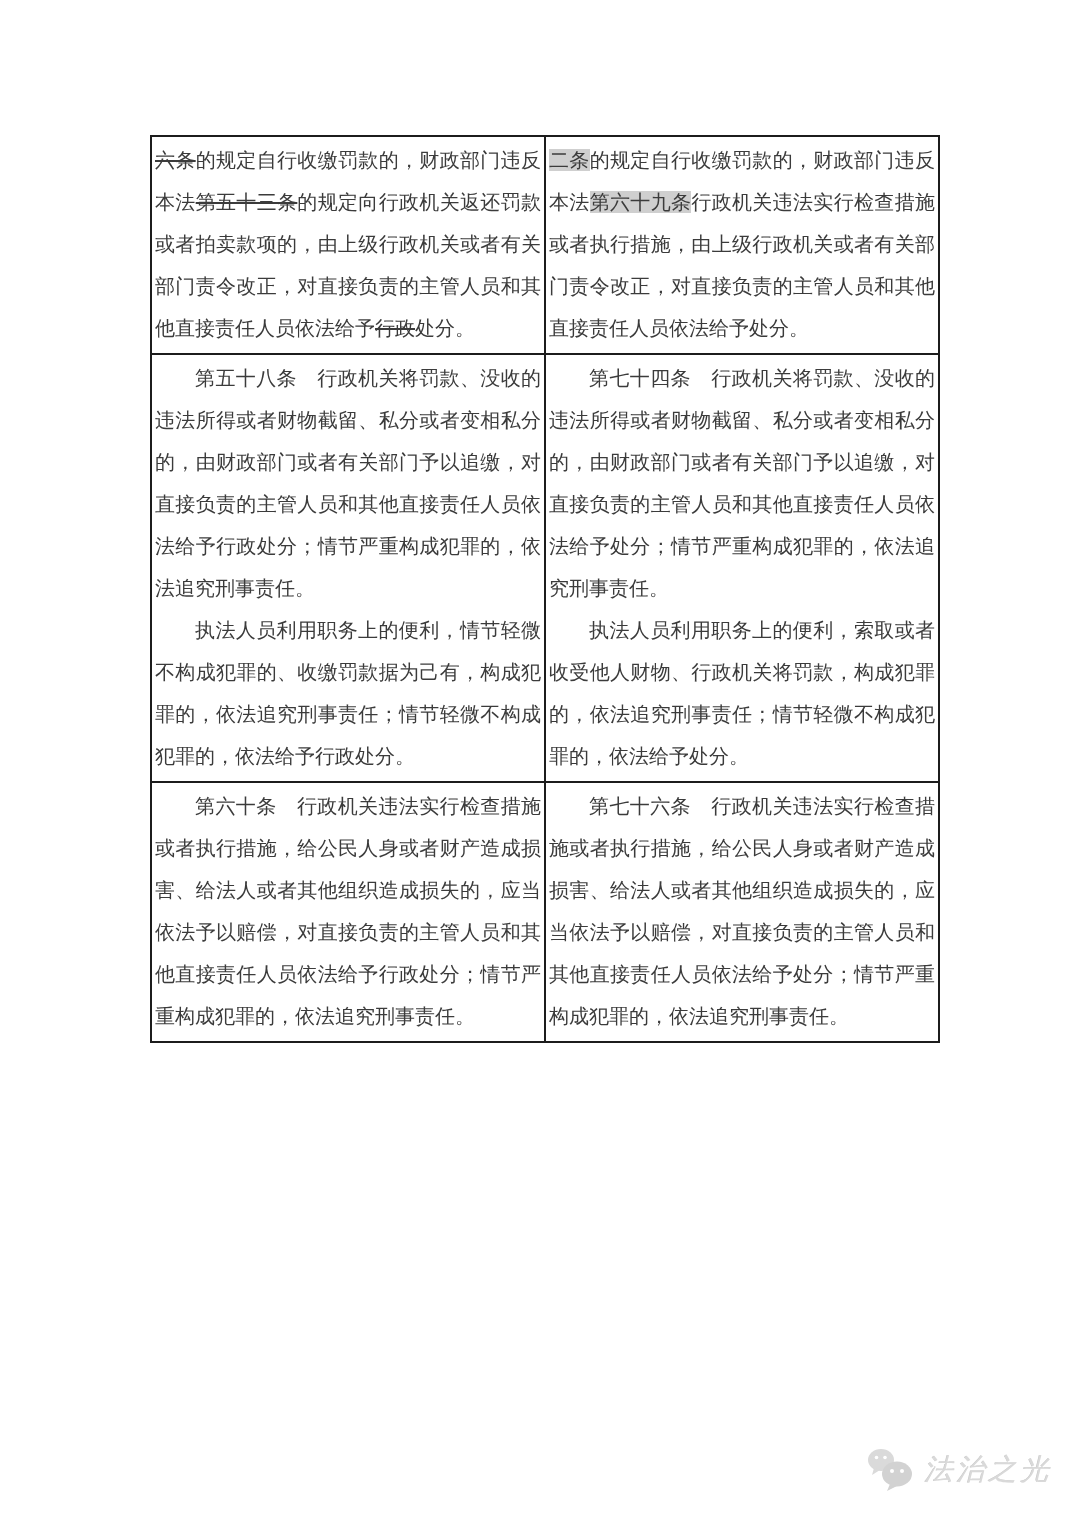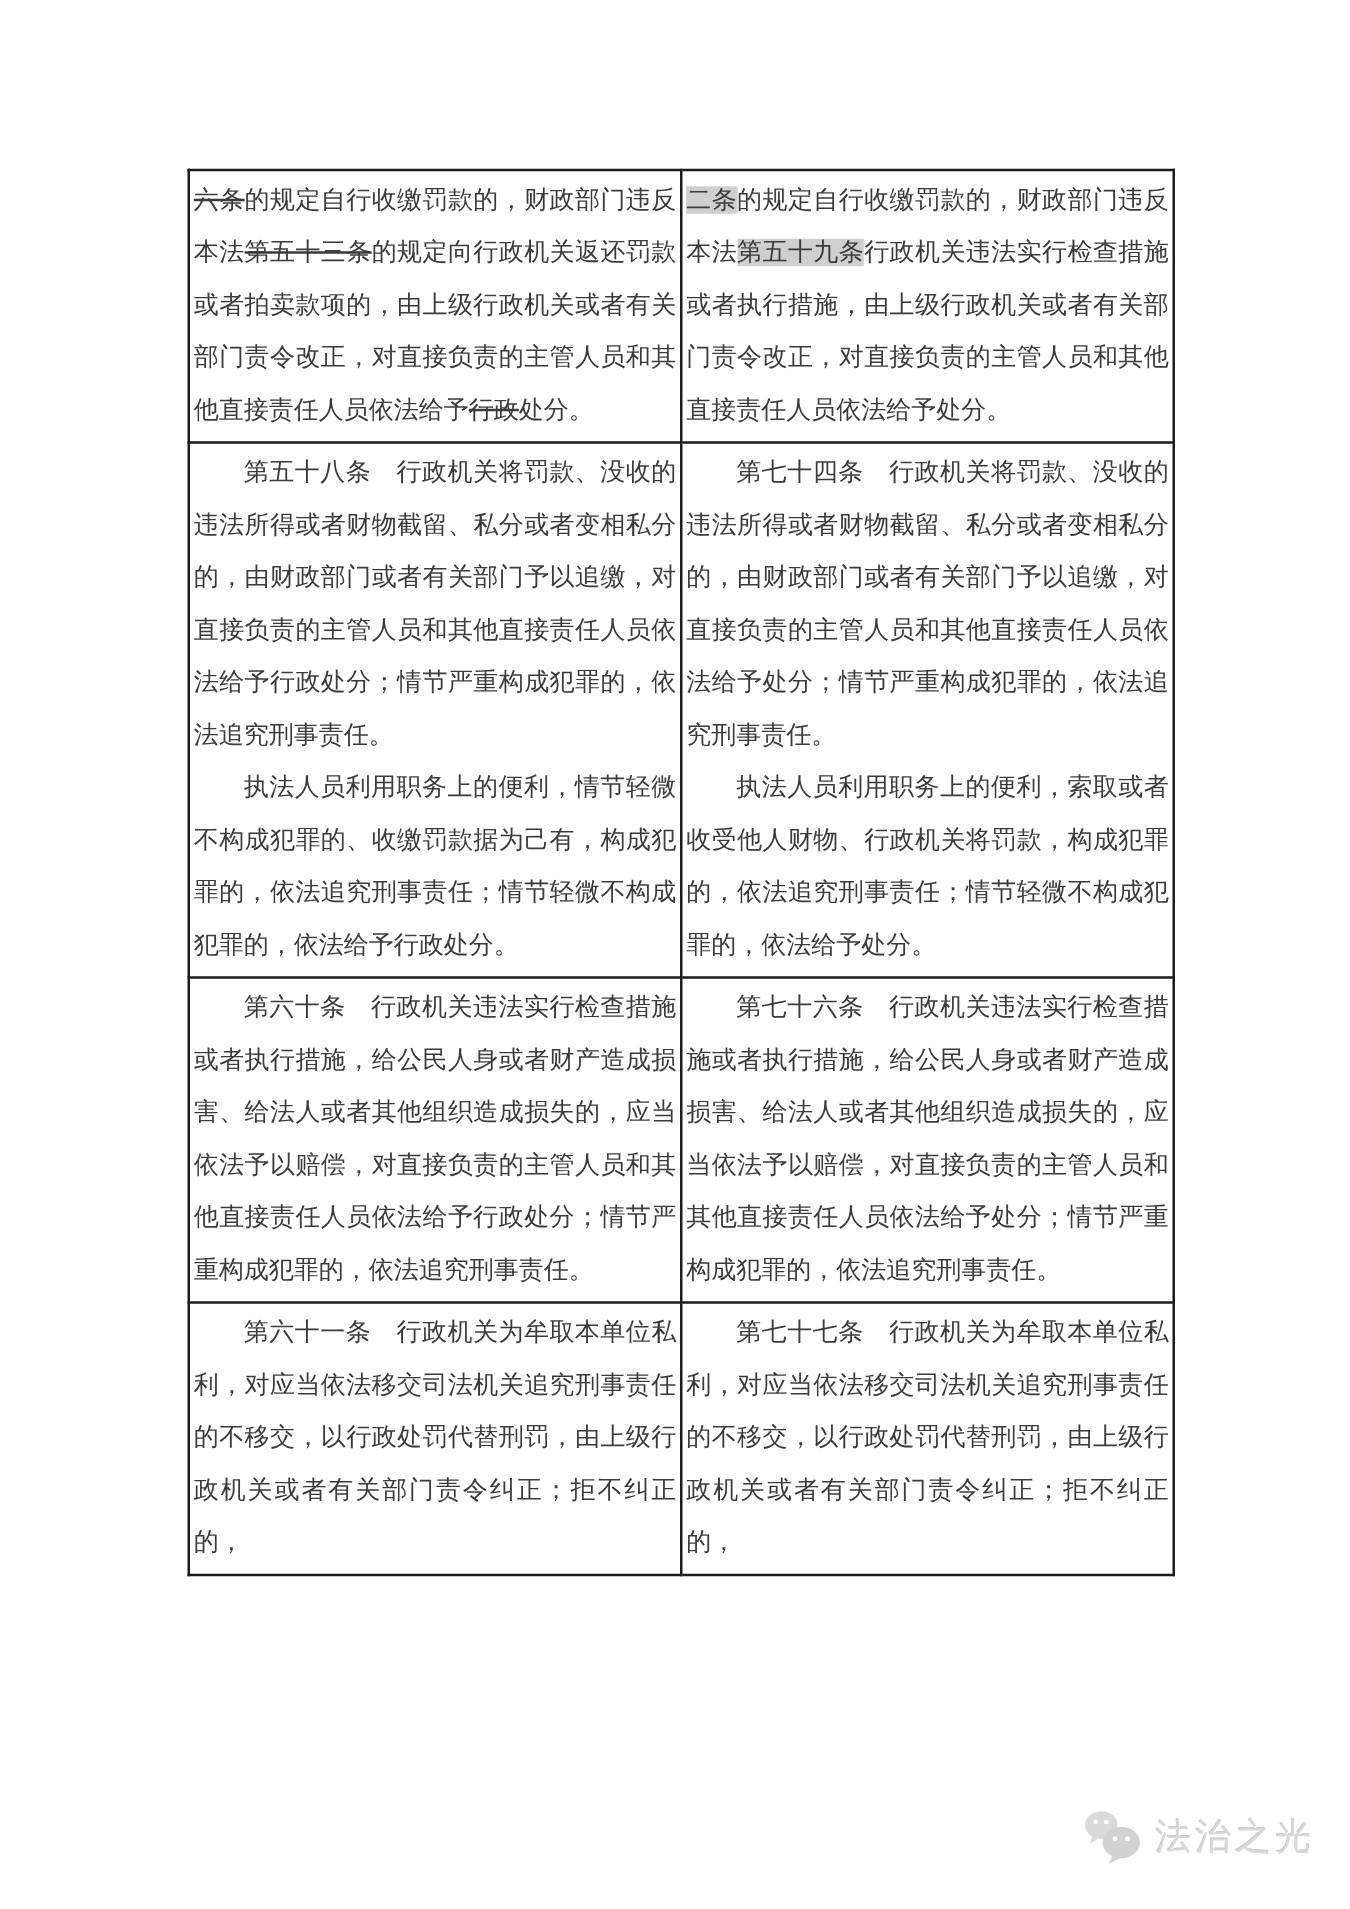--- a/index.html
+++ b/index.html
@@ -47,20 +47,21 @@
     background: var(--highlight, #cfcfcf);
   }
   .watermark {
     position: absolute;
     top: 1447px;
     right: 28px;
     display: flex;
     align-items: center;
     gap: 10px;
     user-select: none;
+    font-style: italic;
   }
   .wm-label {
     font-size: 29px;
     letter-spacing: 3px;
     color: var(--watermark, #d9d9d9);
     text-shadow: 1px 1px 0 #ffffff, -0.5px -0.5px 0 #c6c6c6;
     font-family: "Liberation Sans", "DejaVu Sans", sans-serif;
   }
   .wm-icon { display: block; }
 </style>
@@ -69,47 +70,39 @@
 
 <div class="page">
 
   <table class="cmp">
     <tbody id="table-body">
         <tr>
           <td>
             <div class="para"><span class="strike">六条</span><span>的规定自行收缴罚款的，财政部门违反本法</span><span class="strike">第五十三条</span><span>的规定向行政机关返还罚款或者拍卖款项的，由上级行政机关或者有关部门责令改正，对直接负责的主管人员和其他直接责任人员依法给予</span><span class="strike">行政</span><span>处分。</span></div>
           </td>
           <td>
-            <div class="para"><span class="highlight">二条</span><span>的规定自行收缴罚款的，财政部门违反本法</span><span class="highlight">第五十九条</span><span>行政机关违法实行检查措施或者执行措施，由上级行政机关或者有关部门责令改正，对直接负责的主管人员和其他直接责任人员依法给予处分。</span></div>
+            <div class="para"><span class="highlight">二条</span><span>的规定自行收缴罚款的，财政部门违反本法</span><span class="highlight">第六十九条</span><span>行政机关违法实行检查措施或者执行措施，由上级行政机关或者有关部门责令改正，对直接负责的主管人员和其他直接责任人员依法给予处分。</span></div>
           </td>
         </tr>
         <tr>
           <td>
             <div class="para indent"><span>第五十八条　行政机关将罚款、没收的违法所得或者财物截留、私分或者变相私分的，由财政部门或者有关部门予以追缴，对直接负责的主管人员和其他直接责任人员依法给予行政处分；情节严重构成犯罪的，依法追究刑事责任。</span></div>
             <div class="para indent"><span>执法人员利用职务上的便利，情节轻微不构成犯罪的、收缴罚款据为己有，构成犯罪的，依法追究刑事责任；情节轻微不构成犯罪的，依法给予行政处分。</span></div>
           </td>
           <td>
             <div class="para indent"><span>第七十四条　行政机关将罚款、没收的违法所得或者财物截留、私分或者变相私分的，由财政部门或者有关部门予以追缴，对直接负责的主管人员和其他直接责任人员依法给予处分；情节严重构成犯罪的，依法追究刑事责任。</span></div>
             <div class="para indent"><span>执法人员利用职务上的便利，索取或者收受他人财物、行政机关将罚款，构成犯罪的，依法追究刑事责任；情节轻微不构成犯罪的，依法给予处分。</span></div>
           </td>
         </tr>
         <tr>
           <td>
             <div class="para indent"><span>第六十条　行政机关违法实行检查措施或者执行措施，给公民人身或者财产造成损害、给法人或者其他组织造成损失的，应当依法予以赔偿，对直接负责的主管人员和其他直接责任人员依法给予行政处分；情节严重构成犯罪的，依法追究刑事责任。</span></div>
           </td>
           <td>
             <div class="para indent"><span>第七十六条　行政机关违法实行检查措施或者执行措施，给公民人身或者财产造成损害、给法人或者其他组织造成损失的，应当依法予以赔偿，对直接负责的主管人员和其他直接责任人员依法给予处分；情节严重构成犯罪的，依法追究刑事责任。</span></div>
-          </td>
-        </tr>
-        <tr>
-          <td>
-            <div class="para indent"><span>第六十一条　行政机关为牟取本单位私利，对应当依法移交司法机关追究刑事责任的不移交，以行政处罚代替刑罚，由上级行政机关或者有关部门责令纠正；拒不纠正的，</span></div>
-          </td>
-          <td>
-            <div class="para indent"><span>第七十七条　行政机关为牟取本单位私利，对应当依法移交司法机关追究刑事责任的不移交，以行政处罚代替刑罚，由上级行政机关或者有关部门责令纠正；拒不纠正的，</span></div>
           </td>
         </tr>
       </tbody>
   </table>
 
   <div class="watermark">
     <svg class="wm-icon" width="48" height="46" viewBox="0 0 48 46" aria-hidden="true">
 
       <g fill="#dadada">
         <ellipse cx="15" cy="13" rx="13" ry="11"></ellipse>

